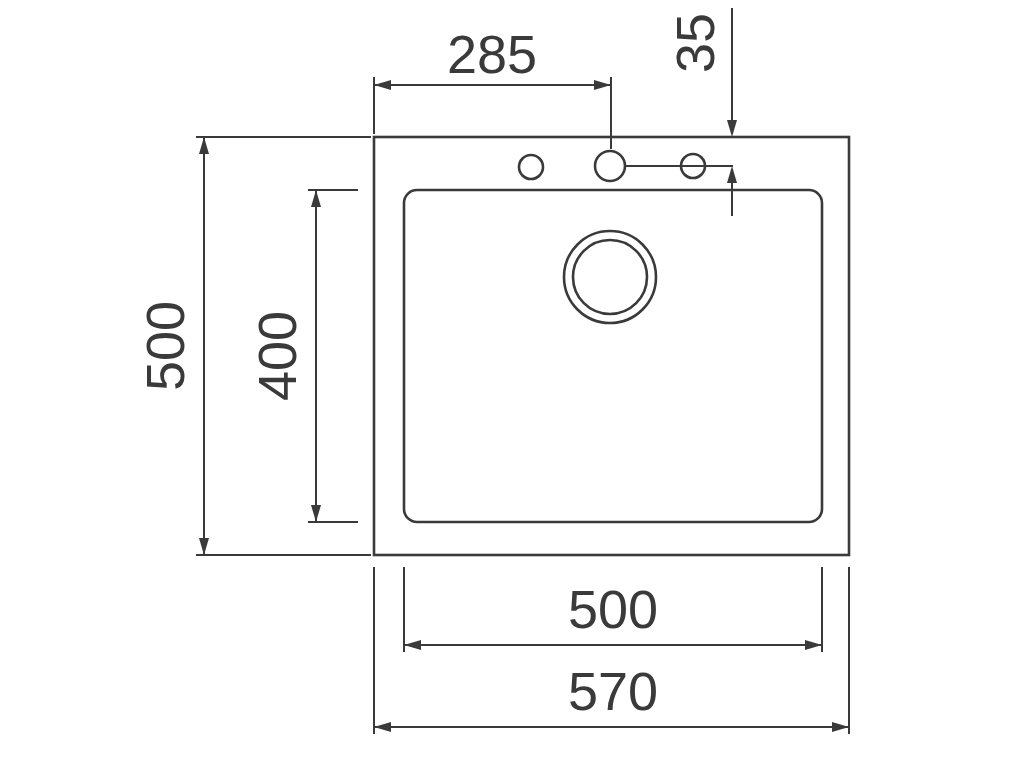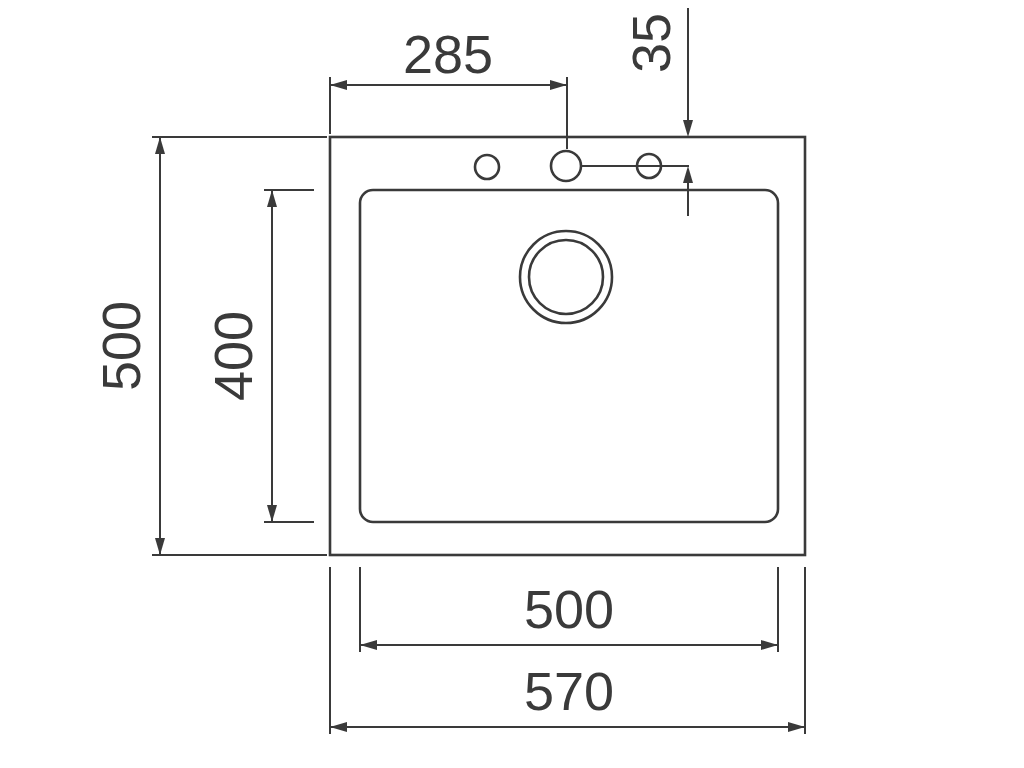--- a/index.html
+++ b/index.html
@@ -7,20 +7,21 @@
     margin: 0;
     padding: 0;
     background: var(--bg);
     width: 1024px;
     height: 768px;
     overflow: hidden;
   }
   .drawing-wrap {
     width: 860px;
     height: 768px;
+    padding-left: 44px;
   }
   .shape {
     fill: none;
     stroke: var(--line);
     stroke-width: 2.6;
   }
   .dim {
     fill: none;
     stroke: var(--line);
     stroke-width: 2;

